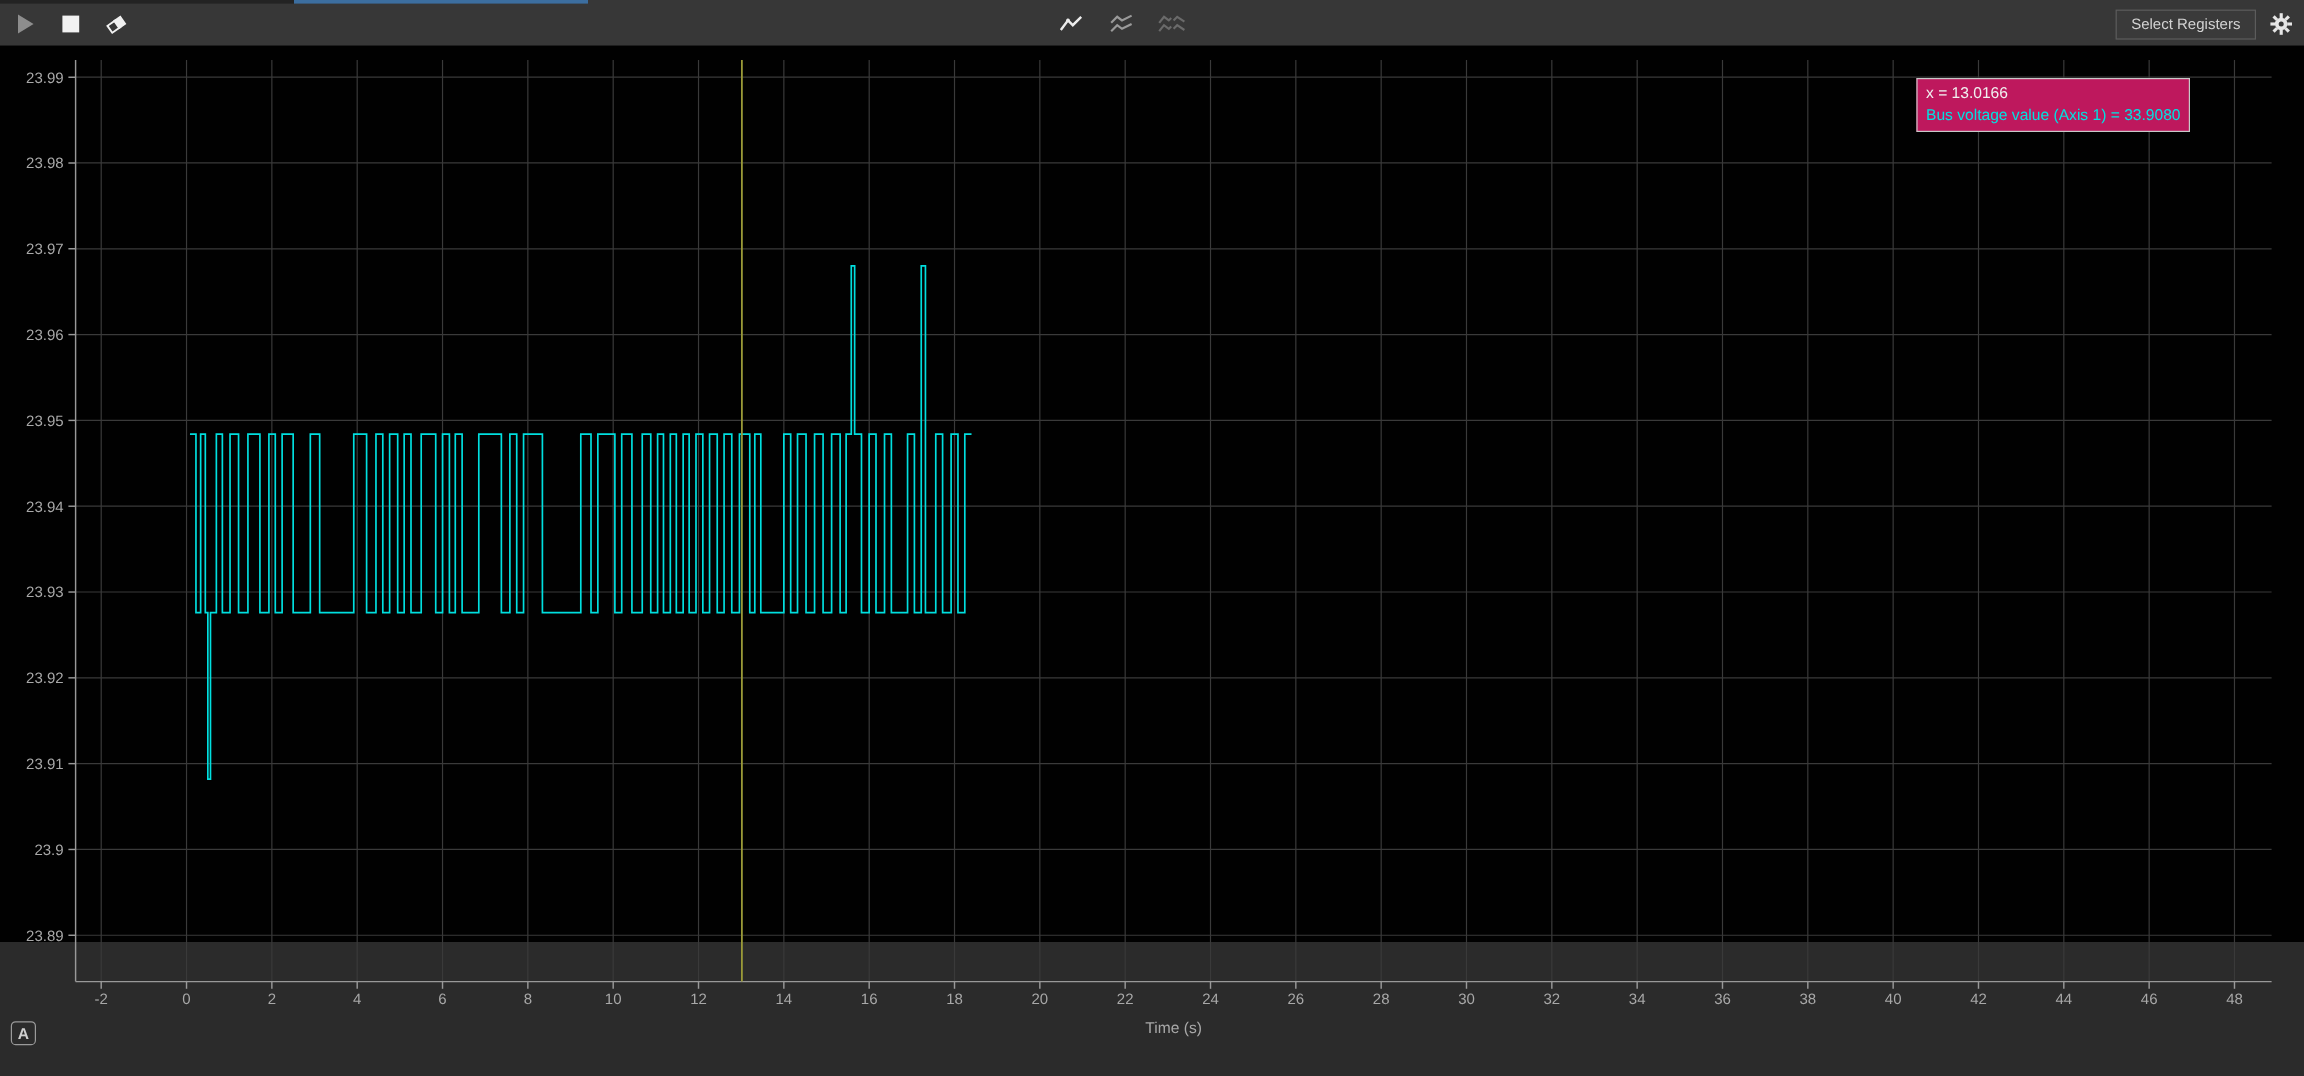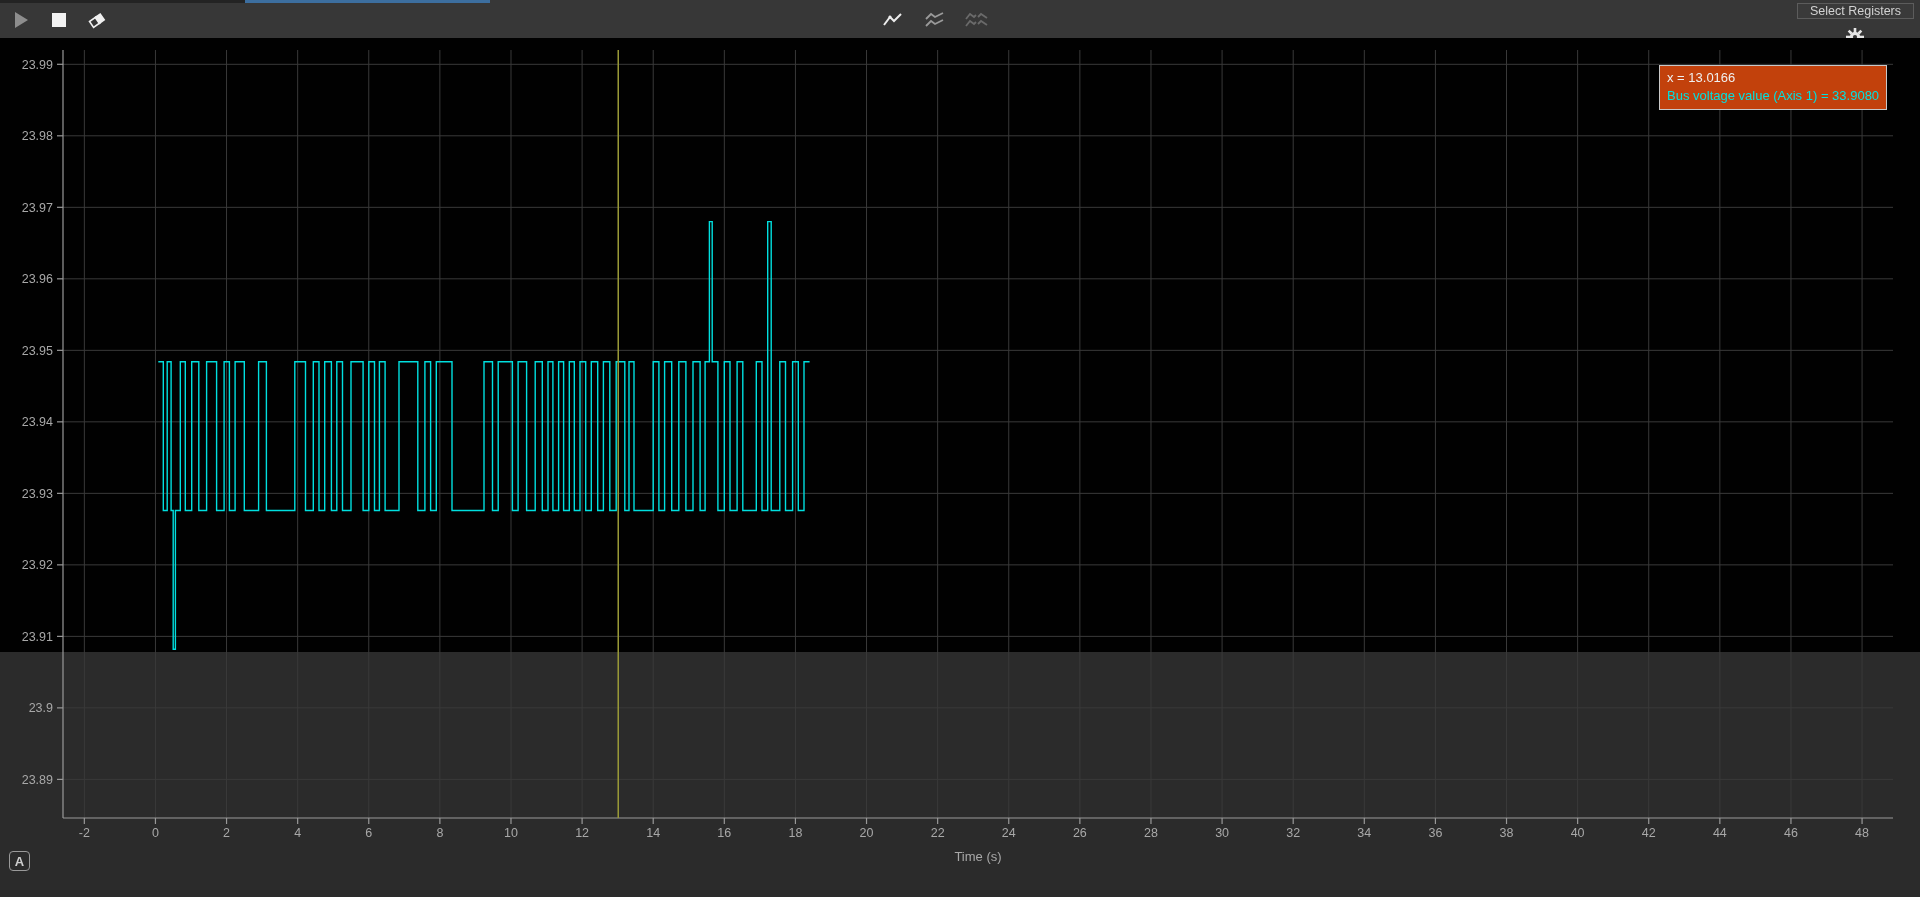--- a/index.html
+++ b/index.html
@@ -6,35 +6,35 @@
   html,body { width:1920px; height:897px; background:#2b2b2b; overflow:hidden;
               font-family:"Liberation Sans", sans-serif; }
 
   
   .toolbar { position:absolute; left:0; top:0; width:1920px; height:38px;
              background:#373737; }
   .top-accent-dark { position:absolute; left:0; top:0; width:245px; height:3px; background:#232323; }
   .top-accent-blue { position:absolute; left:245px; top:0; width:245px; height:3px; background:#3c6e9f; }
   .tb-left { position:absolute; left:8px; top:3px; height:34px; display:flex; align-items:center; gap:12px; }
   .tb-center { position:absolute; left:880px; top:3px; height:34px; display:flex; align-items:center; gap:16px; }
-  .tb-right { position:absolute; right:6px; top:3px; height:34px; display:flex; align-items:center; gap:8px;flex-direction:column; }
+  .tb-right { position:absolute; right:6px; top:3px; height:34px; display:flex; align-items:center; gap:8px; }
   .icon-btn { width:26px; height:26px; display:flex; align-items:center; justify-content:center;
               background:transparent; border:none; cursor:pointer; }
   .play-tri { width:0; height:0; border-top:8px solid transparent; border-bottom:8px solid transparent;
               border-left:13px solid #8d8d8d; }
   .stop-sq { width:14px; height:14px; background:#f2f2f2; }
   .select-registers { height:25px; padding:0 12px; background:#3a3a3a; border:1px solid #5c5c5c;
               color:#d2d2d2; font-size:12.5px; cursor:pointer; font-family:"Liberation Sans",sans-serif; }
 
   
-  .chart-wrap { position:absolute; left:0; top:38px; width:1920px; height:614px; background:#010101; }
+  .chart-wrap { position:absolute; left:0; top:38px; width:1920px; height:747px; background:#010101; }
   svg text { font-family:"Liberation Sans", sans-serif; }
 
   
-  .tooltip { position:absolute; left:1659px; top:65px; background:#c2410c;
+  .tooltip { position:absolute; left:1597px; top:65px; background:#be185d;
              border:1px solid #c8c8c8; padding:3px 7px 4px 7px; font-size:13px; line-height:18px; }
   .tooltip .l1 { color:#f0f0f0; display:block; white-space:nowrap; }
   .tooltip .l2 { color:#00e1e1; display:block; white-space:nowrap; }
 
   
   .autoscale { position:absolute; left:9px; top:851px; width:21px; height:20px;
                background:transparent; border:1.5px solid #9a9a9a; border-radius:4px;
                color:#cfcfcf; font-size:13px; font-weight:bold; line-height:17px; text-align:center;
                cursor:pointer; padding:0; font-family:"Liberation Sans",sans-serif; }
   .statusbar { position:absolute; left:0; top:877px; width:1920px; height:20px; background:#2b2b2b; }

